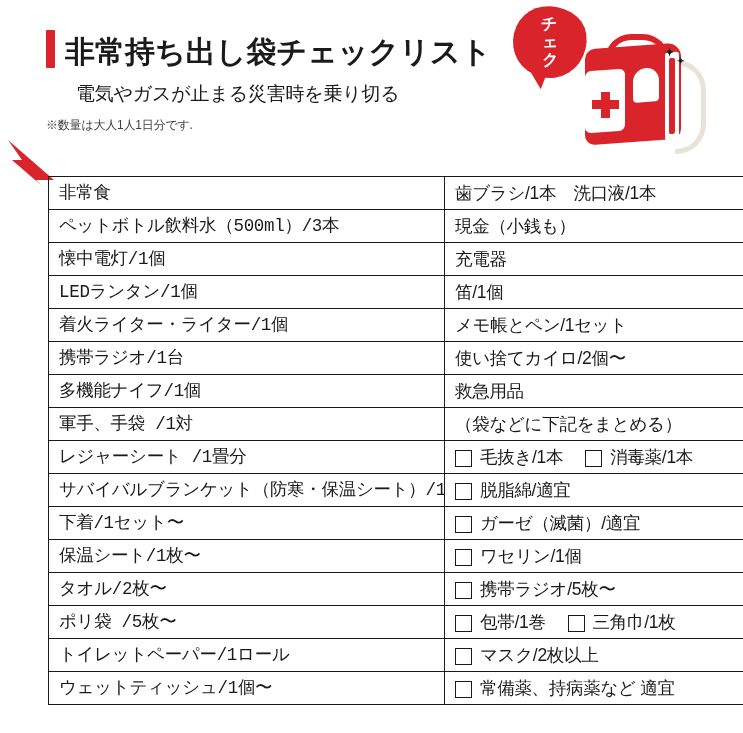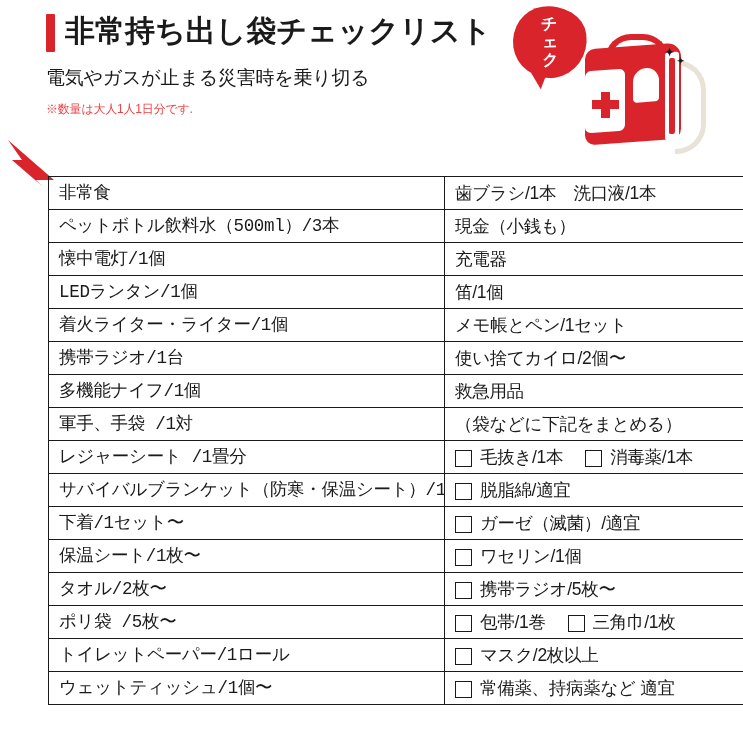--- a/index.html
+++ b/index.html
@@ -23,47 +23,49 @@
 
   
   .header {
     position: absolute;
     left: 46px;
     top: 14px;
     width: 480px;
   }
   .title-row {
     display: flex;
-    align-items: flex-start;
+    align-items: flex-end;
     gap: 10px;
+    margin-top: 16px;
   }
   .title-bar {
     width: 9px;
     height: 38px;
     background: #d8242a;
     flex: 0 0 auto;
     border-radius: 1px;
   }
   .title-text {
     font-size: 30px;
     font-weight: bold;
     letter-spacing: 0px;
     line-height: 1.1;
     white-space: nowrap;
   }
   .lead {
     margin-top: 12px;
     font-size: 19px;
     line-height: 1.5;
     letter-spacing: -0.2px;
+    margin-left: 30px;
   }
   .note {
     margin-top: 8px;
     font-size: 12px;
-    color: #ef4444;
+    color: #404040;
     letter-spacing: -0.2px;
   }
 
   
   .illo {
     position: absolute;
     right: 12px;
     top: 4px;
     width: 230px;
     height: 160px;

